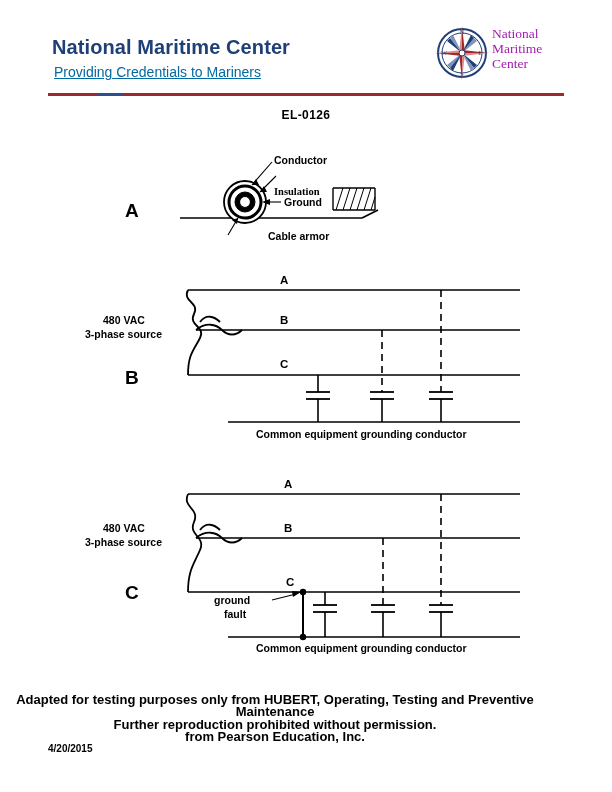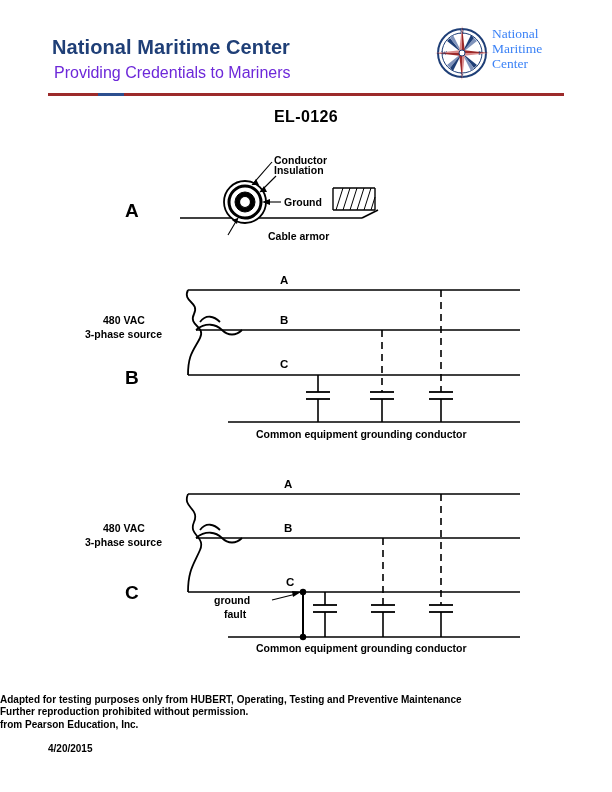--- a/index.html
+++ b/index.html
@@ -35,22 +35,23 @@
     top: 36px;
     font-size: 20px;
     font-weight: bold;
     color: #1f3f77;
     letter-spacing: 0.1px;
   }
   .hdr-sub {
     position: absolute;
     left: 54px;
     top: 64px;
-    font-size: 16px;
-    color: #6d28d9;
+    font-size: 14px;
+    color: #0369a1;
+    text-decoration: underline;
   }
   .hdr-rule {
     position: absolute;
     left: 48px;
     top: 93px;
     width: 516px;
     height: 3px;
     background: #9c2a2a;
   }
   .hdr-rule-blue {
@@ -68,37 +69,37 @@
     width: 128px;
     height: 66px;
   }
   .logo-text {
     position: absolute;
     left: 58px;
     top: 4px;
     font-family: "Liberation Serif", serif;
     font-size: 13.5px;
     line-height: 15px;
-    color: #3b82f6;
+    color: #a21caf;
     font-weight: normal;
   }
   .compass {
     position: absolute;
     left: 0px;
     top: 0px;
   }
 
   
   .doc-title {
     position: absolute;
     left: 0;
     top: 108px;
     width: 612px;
     text-align: center;
-    font-size: 16px;
+    font-size: 12px;
     font-weight: bold;
     letter-spacing: 0.4px;
   }
 
   
   .fig {
     position: absolute;
     left: 0;
   }
   .panel-letter {
@@ -118,21 +119,22 @@
     font-size: 11.5px;
     font-weight: bold;
   }
 
   
   .footer {
     position: absolute;
     left: 0;
     top: 694px;
     width: 550px;
-    font-size: 10px;
+    text-align: center;
+    font-size: 13px;
     font-weight: bold;
     line-height: 12.4px;
   }
   .date {
     position: absolute;
     left: 48px;
     top: 743px;
     font-size: 10px;
     font-weight: bold;
   }
@@ -219,21 +221,21 @@
       <polygon points="260,52 267,52 264,46" fill="#000"></polygon>
 
       <line x1="281" y1="62" x2="265" y2="62" stroke="#000" stroke-width="1.1"></line>
       <polygon points="262,62 270,59 270,65" fill="#000"></polygon>
 
       <line x1="228" y1="95" x2="238" y2="78" stroke="#000" stroke-width="1.1"></line>
       <polygon points="238,78 232,80 237,84" fill="#000"></polygon>
     </svg>
 
     <div class="lbl" style="left:274px; top:14px;text-align:center;">Conductor</div>
-    <div class="lbl" style="left:274px; top:24px;">Insulation</div>
+    <div class="lbl" style="left:274px; top:46px;font-family:Liberation Serif, serif;">Insulation</div>
     <div class="lbl" style="left:284px; top:56px;">Ground</div>
     <div class="lbl" style="left:228px; top:90px;margin-left:40px;">Cable armor</div>
   </div>
 
   <div class="fig" style="top:262px; width:612px; height:190px;">
     <div class="panel-letter" style="left:125px; top:105px;">B</div>
 
     <svg width="612" height="190" viewBox="0 0 612 190">
 
       <line x1="188" y1="28" x2="520" y2="28" stroke="#000" stroke-width="1.6"></line>

